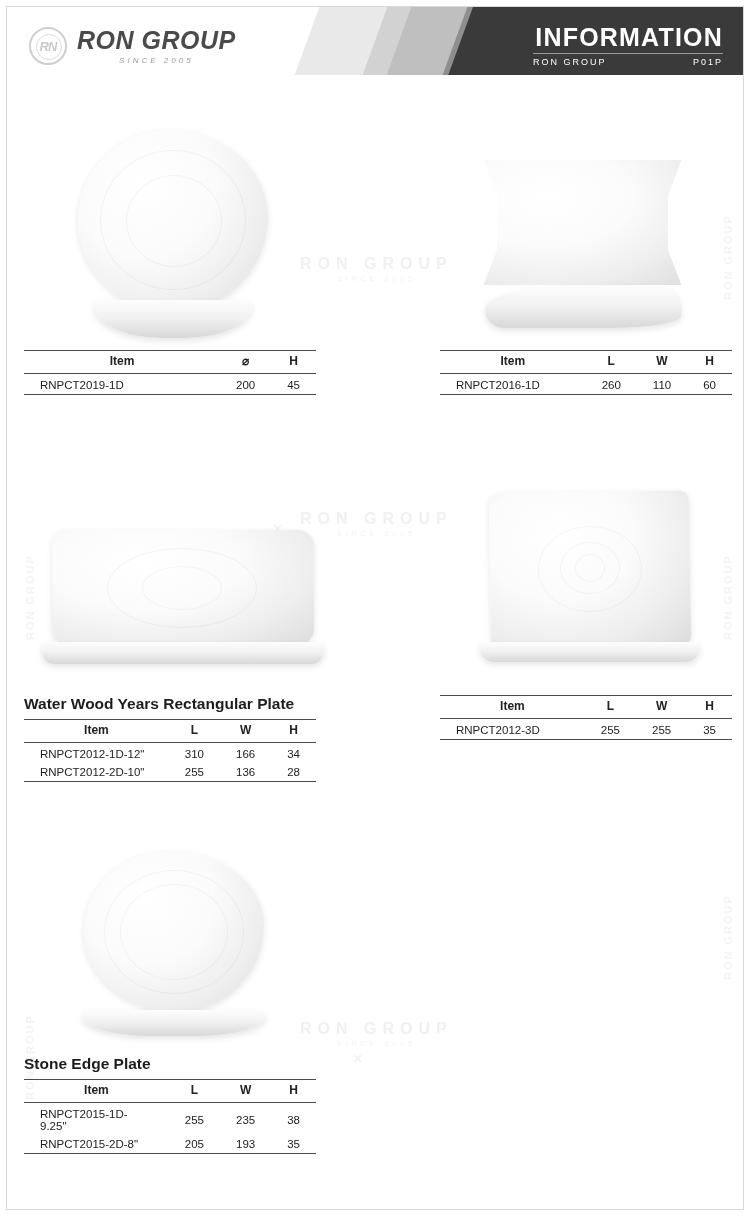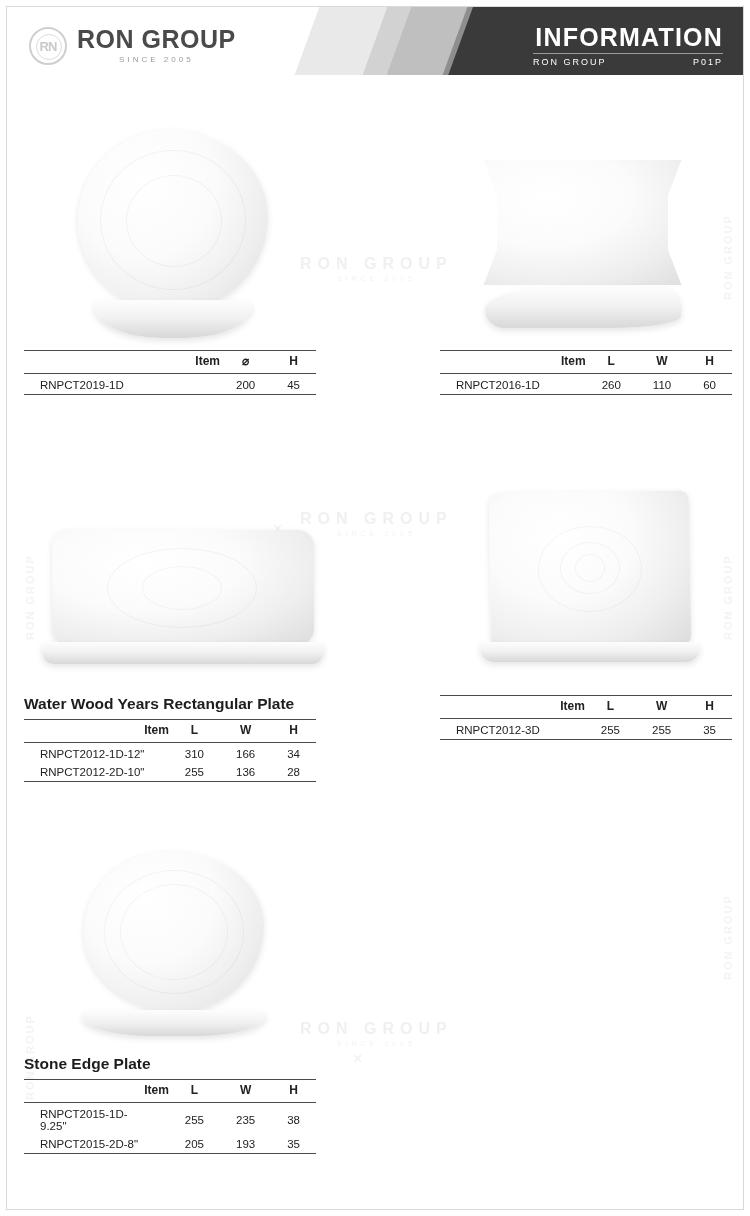--- a/index.html
+++ b/index.html
@@ -74,21 +74,22 @@
     width: 190px;
   }
   .header-sub .sub-left { float: left; }
   .header-sub .sub-right { float: right; }
 
   
   .logo {
     position: absolute;
     left: 22px; top: 20px;
     display: flex;
-    align-items: flex-start;
+    align-items: center;
+    font-style: italic;
   }
   .logo-mark {
     width: 38px; height: 38px;
     border: 2px solid #cfcfcf;
     border-radius: 50%;
     position: relative;
     margin-right: 10px;
   }
   .logo-mark::after {
     content: "";
@@ -172,21 +173,21 @@
   }
   table.spec {
     border-collapse: collapse;
     width: 292px;
     font-size: 11.5px;
     color: #222;
   }
   table.spec thead th {
     font-weight: bold;
     font-size: 12px;
-    text-align: right;
+    text-align: center;
     padding: 3px 0 5px 0;
     border-bottom: 1px solid #4a4a4a;
     border-top: 1px solid #4a4a4a;
   }
   table.spec thead th.num { text-align: center; width: 44px; }
   table.spec tbody td {
     padding: 3px 16px;
     border-bottom: none;
   }
   table.spec tbody tr:last-child td { border-bottom: 1px solid #4a4a4a; }

